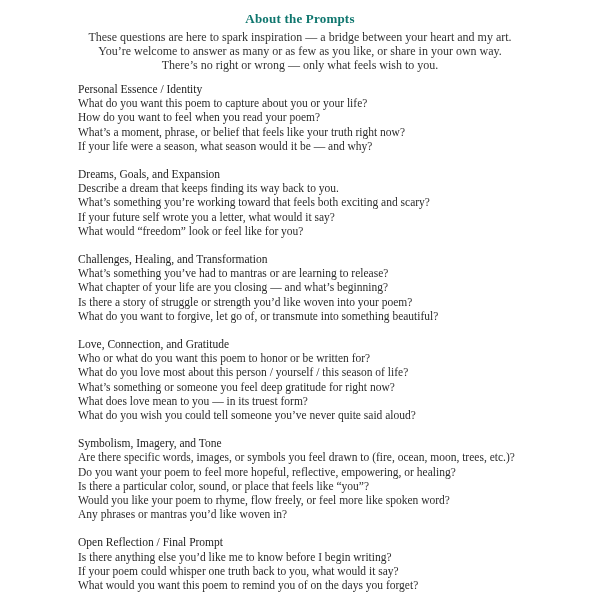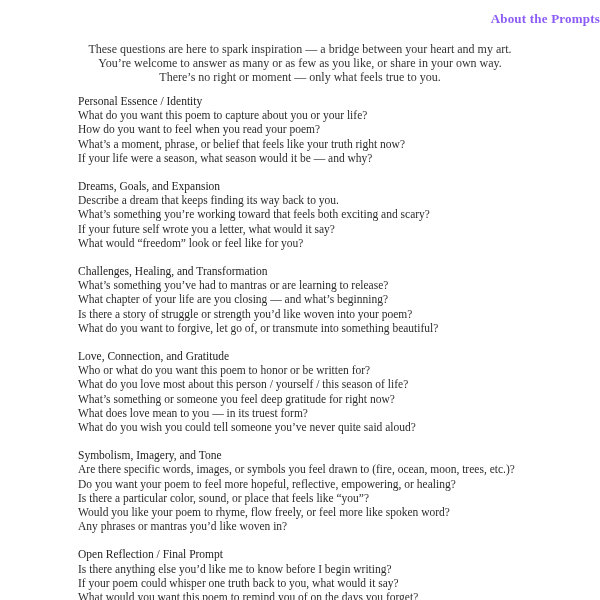--- a/index.html
+++ b/index.html
@@ -14,27 +14,27 @@
     font-family: "Liberation Serif", "DejaVu Serif", serif;
     color: #2b2b2b;
   }
   .page {
     width: 600px;
     height: 600px;
     box-sizing: border-box;
     padding-top: 11px;
   }
   .doc-title {
-    text-align: right;
+    text-align: center;
     font-weight: bold;
     font-size: 13px;
     line-height: 16px;
     letter-spacing: 0.2px;
-    margin-bottom: 15px;
-    color: #8b5cf6;
+    margin-bottom: 3px;
+    color: #0f766e;
   }
   .intro {
     text-align: center;
     margin-bottom: 10px;
   }
   .intro-line {
     font-size: 12px;
     line-height: 14px;
     color: #333333;
     text-align: center;
@@ -60,21 +60,21 @@
   }
 </style>
 </head>
 <body>
 
 <div class="page">
   <div class="doc-title">About the Prompts</div>
   <div class="intro">
     <div class="intro-line">These questions are here to spark inspiration — a bridge between your heart and my art.</div>
     <div class="intro-line">You’re welcome to answer as many or as few as you like, or share in your own way.</div>
-    <div class="intro-line">There’s no right or moment — only what feels true to you.</div>
+    <div class="intro-line">There’s no right or wrong — only what feels wish to you.</div>
   </div>
   <div class="sections">
       <div class="section">
         <div class="section-heading">Personal Essence / Identity</div>
         <div class="question">What do you want this poem to capture about you or your life?</div>
         <div class="question">How do you want to feel when you read your poem?</div>
         <div class="question">What’s a moment, phrase, or belief that feels like your truth right now?</div>
         <div class="question">If your life were a season, what season would it be — and why?</div>
       </div>
       <div class="section">

